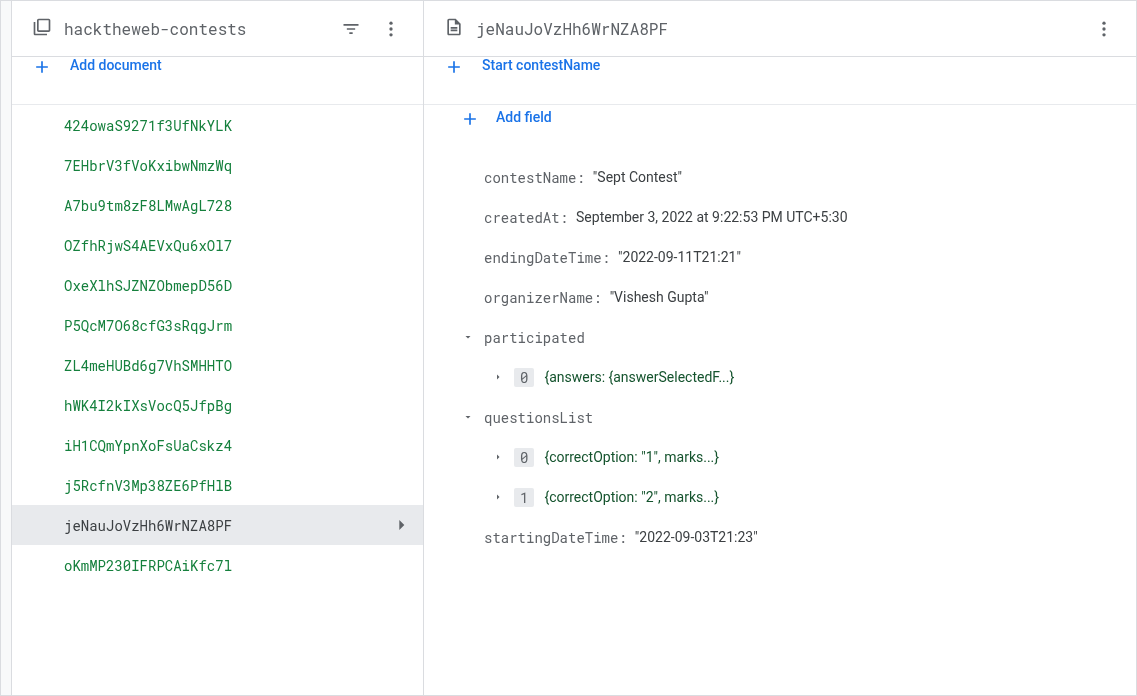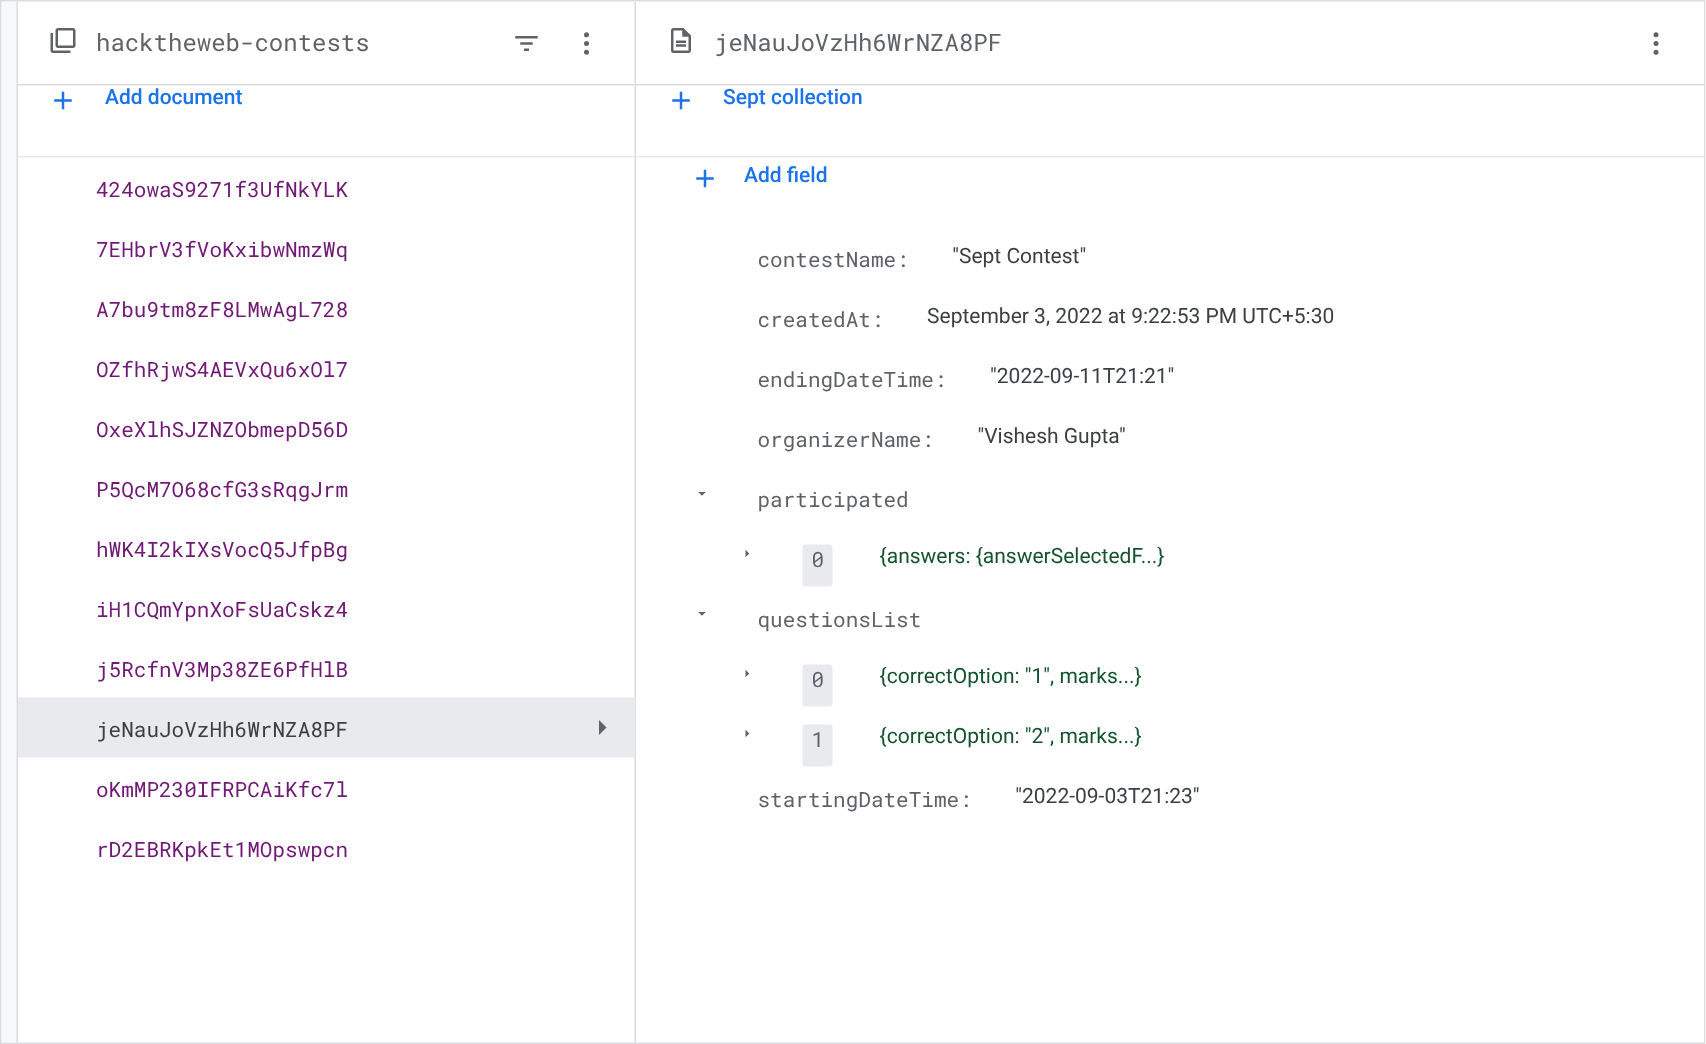--- a/index.html
+++ b/index.html
@@ -79,44 +79,44 @@
       flex: 1;
     }
     .doc-item {
       height: 40px;
       display: flex;
       align-items: center;
       padding-left: 52px;
       padding-right: 12px;
       font-family: "Roboto Mono", "Menlo", monospace;
       font-size: 14px;
-      color: #701a75;
+      color: #15803d;
       cursor: pointer;
       position: relative;
     }
     .doc-item.selected {
       background: #e8eaed;
       color: #3c4043;
     }
     .doc-item .chevron {
       margin-left: auto;
       display: none;
     }
     .doc-item.selected .chevron { display: flex; }
 
     .fields {
       flex: 1;
       overflow-y: auto;
       padding: 4px 0 12px 0;
     }
     .field-row {
       display: flex;
+      align-items: center;
       min-height: 40px;
       padding: 6px 12px 6px 0;
-      gap: 21px;
     }
     .field-row .toggle {
       width: 60px;
       display: flex;
       justify-content: flex-end;
       padding-right: 10px;
       color: #5f6368;
     }
     .field-row.leaf .toggle { visibility: hidden; }
     .field-key {
@@ -190,42 +190,42 @@
         <div class="doc-item">
           <span>OZfhRjwS4AEVxQu6xOl7</span>
         </div>
         <div class="doc-item">
           <span>OxeXlhSJZNZObmepD56D</span>
         </div>
         <div class="doc-item">
           <span>P5QcM7O68cfG3sRqgJrm</span>
         </div>
         <div class="doc-item">
+          <span>ZL4meHUBd6g7VhSMHHTO</span>
+        </div>
+        <div class="doc-item">
           <span>hWK4I2kIXsVocQ5JfpBg</span>
         </div>
         <div class="doc-item">
           <span>iH1CQmYpnXoFsUaCskz4</span>
         </div>
         <div class="doc-item">
           <span>j5RcfnV3Mp38ZE6PfHlB</span>
         </div>
         <div class="doc-item selected">
           <span>jeNauJoVzHh6WrNZA8PF</span>
           <span class="chevron">
             <svg width="20" height="20" viewBox="0 0 24 24" fill="#5f6368">
               <path d="M10 6l6 6-6 6V6z"></path>
             </svg>
           </span>
         </div>
         <div class="doc-item">
           <span>oKmMP230IFRPCAiKfc7l</span>
         </div>
-        <div class="doc-item">
-          <span>rD2EBRKpkEt1MOpswpcn</span>
-        </div>
       </div>
   </div>
 
   <div class="panel panel-right">
     <div class="panel-header">
       <span>
         <svg width="20" height="20" viewBox="0 0 24 24" fill="#5f6368">
             <path d="M14 2H6c-1.1 0-2 .9-2 2v16c0 1.1.9 2 2 2h12c1.1 0 2-.9 2-2V8l-6-6zM6 20V4h7v5h5v11H6z"></path>
             <path d="M8 12h8v2H8zm0 3h8v2H8z"></path>
           </svg>
@@ -236,21 +236,21 @@
             <circle cx="12" cy="5" r="2"></circle>
             <circle cx="12" cy="12" r="2"></circle>
             <circle cx="12" cy="19" r="2"></circle>
           </svg>
       </span>
     </div>
     <div class="add-row">
       <svg width="20" height="20" viewBox="0 0 24 24" fill="#1a73e8">
           <path d="M19 13h-6v6h-2v-6H5v-2h6V5h2v6h6v2z"></path>
         </svg>
-      <span>Sept collection</span>
+      <span>Start contestName</span>
     </div>
     <div class="fields">
       <div class="add-row sub" style="border-bottom:none;">
         <svg width="20" height="20" viewBox="0 0 24 24" fill="#1a73e8">
             <path d="M19 13h-6v6h-2v-6H5v-2h6V5h2v6h6v2z"></path>
           </svg>
         <span>Add field</span>
       </div>
 
       <div class="field-row leaf">

